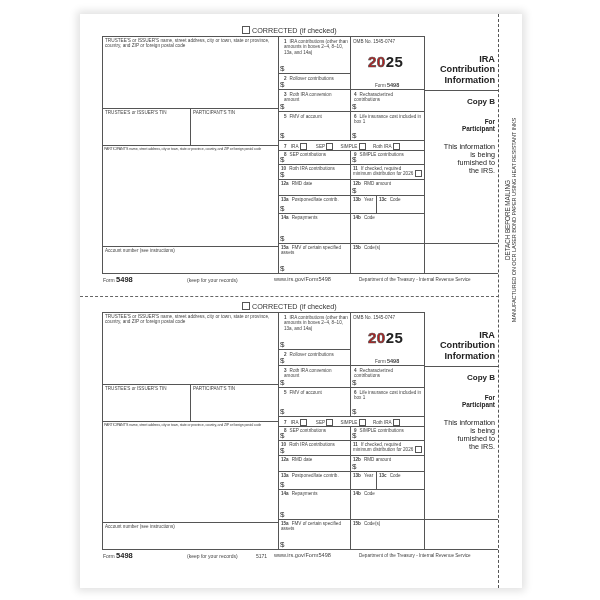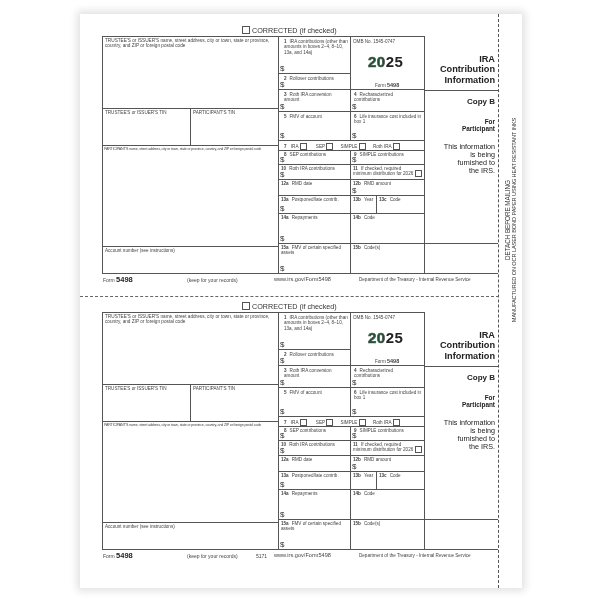--- a/index.html
+++ b/index.html
@@ -31,21 +31,21 @@
 
   .form { position: absolute; left: 0; width: 600px; height: 280px; }
   .form .b { position: absolute; border: 0.9px solid #555; }
   .lbl { position: absolute; font-size: 4.6px; line-height: 5.4px; color: #444; }
   .num { font-weight: bold; margin-right: 3px; }
   .dollar { position: absolute; font-size: 8px; left: 1px; bottom: 0px; color: #333; line-height: 9px; }
   .chk { display: inline-block; width: 7px; height: 7px; border: 0.8px solid #555; vertical-align: middle; background:#fff; }
   .corrected { position: absolute; font-size: 7.2px; color: #333; }
   .corrected .chk { width: 8px; height: 8px; margin-right: 2px; vertical-align: -1px; }
   .year { position: absolute; font-size: 15px; font-weight: bold; letter-spacing: 0.5px; color:#222; }
-  .year .outline { color: #14532d; -webkit-text-stroke: 0.7px #555; font-weight: bold; }
+  .year .outline { color: #b91c1c; -webkit-text-stroke: 0.7px #555; font-weight: bold; }
   .ftitle { position: absolute; text-align: right; font-weight: bold; font-size: 9.2px; line-height: 10.4px; color:#222; }
   .copyb { position: absolute; text-align: right; font-weight: bold; font-size: 8px; color:#222; }
   .forp { position: absolute; text-align: right; font-weight: bold; font-size: 6.4px; line-height: 7.4px; color:#222; }
   .furn { position: absolute; text-align: right; font-size: 7.2px; line-height: 8px; color:#222; }
   .footer { position: absolute; font-size: 5px; color: #444; white-space: nowrap; }
   .footer b { font-size: 7.5px; color:#222; }
   .hline { position: absolute; height: 0; border-top: 0.9px solid #555; }
 </style>
 </head>
 <body>

